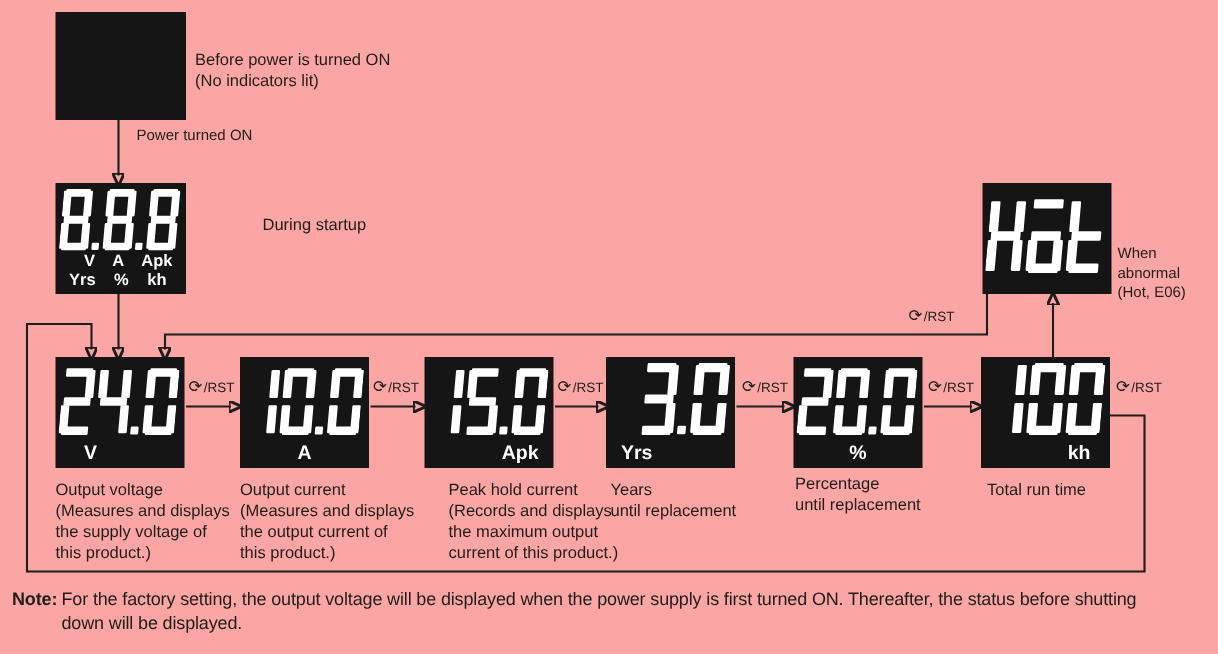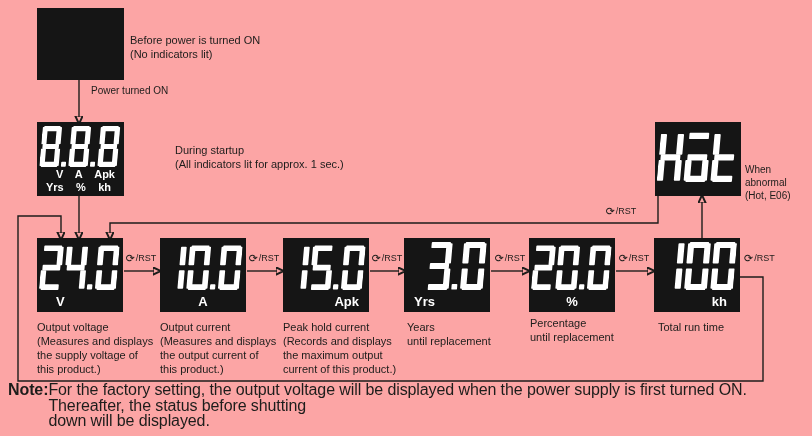--- a/index.html
+++ b/index.html
@@ -30,22 +30,22 @@
   
   .rst{position:absolute;font-size:9px;line-height:10px;white-space:nowrap;z-index:3;
        display:flex;align-items:center;gap:1px;}
   .rst.ctr{transform:translateX(-50%);}
   .rst-ico{font-size:11px;line-height:10px;}
 
   
   .flow{position:absolute;left:0;top:0;z-index:1;}
   .flow path{fill:none;stroke:#1d1d1b;stroke-width:1.4;}
 
-  .note{position:absolute;left:8px;top:382px;width:796px;display:flex;
-        font-size:16px;line-height:15.5px;letter-spacing:-0.1px;}
+  .note{position:absolute;left:8px;top:392px;width:796px;display:flex;
+        font-size:12px;line-height:15.5px;letter-spacing:-0.1px;}
   .note .nlab{font-weight:bold;flex:0 0 33px;}
 </style>
 </head>
 <body>
 
 <div class="canvas">
 
   <svg class="flow" width="812" height="436">
     <defs>
       <marker id="ah" markerWidth="7" markerHeight="6" refX="1" refY="2.75" orient="auto">
@@ -110,21 +110,20 @@
       </div>
       <div class="ind-row r2">
         <span>Yrs</span>
         <span>%</span>
         <span>kh</span>
       </div>
     </div>
   </div>
   <div class="cap" style="left:131px;top:143px;margin-left:44px;">
     <div>During startup</div>
-    <div>(All indicators lit for approx. 1 sec.)</div>
   </div>
 
   <div class="dbox" style="left:655px;top:122px;width:86px;height:74px;">
     <div class="digits center tall" style="bottom:14px;top:6px;">
         <svg viewBox="0 0 172 110" preserveAspectRatio="xMidYMax meet">
           <g fill="#ffffff">
             <rect x="38" y="3" width="14" height="46" rx="2"></rect>
             <rect x="38" y="61" width="14" height="46" rx="2"></rect>
             <rect x="0" y="61" width="14" height="46" rx="2"></rect>
             <rect x="0" y="3" width="14" height="46" rx="2"></rect>
@@ -326,21 +325,21 @@
     <div>(Measures and displays</div>
     <div>the supply voltage of</div>
     <div>this product.)</div>
   </div>
   <div class="cap" style="left:160px;top:320px;width:120px;">
     <div>Output current</div>
     <div>(Measures and displays</div>
     <div>the output current of</div>
     <div>this product.)</div>
   </div>
-  <div class="cap" style="left:283px;top:320px;width:128px;">
+  <div class="cap" style="left:299px;top:320px;width:128px;">
     <div>Peak hold current</div>
     <div>(Records and displays</div>
     <div>the maximum output</div>
     <div>current of this product.)</div>
   </div>
   <div class="cap" style="left:407px;top:320px;width:110px;">
     <div>Years</div>
     <div>until replacement</div>
   </div>
   <div class="cap" style="left:530px;top:316px;width:110px;">

